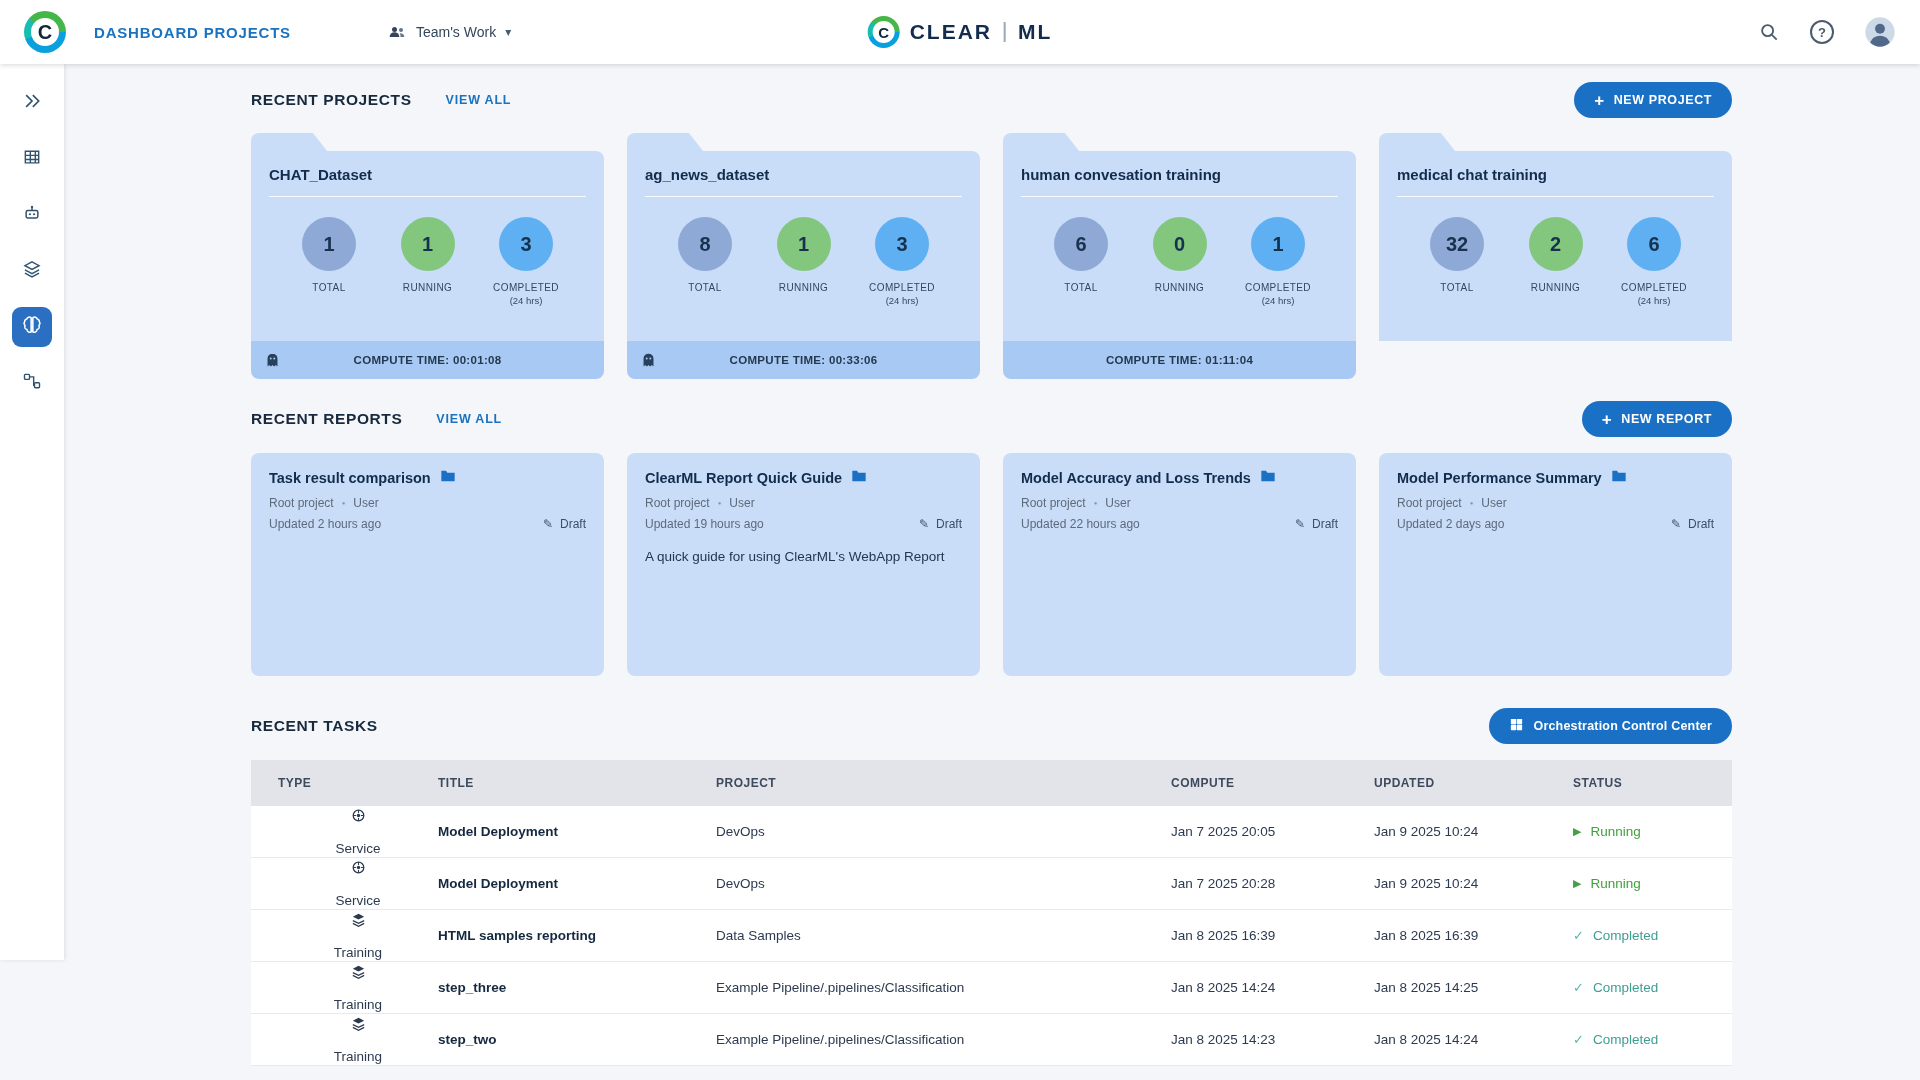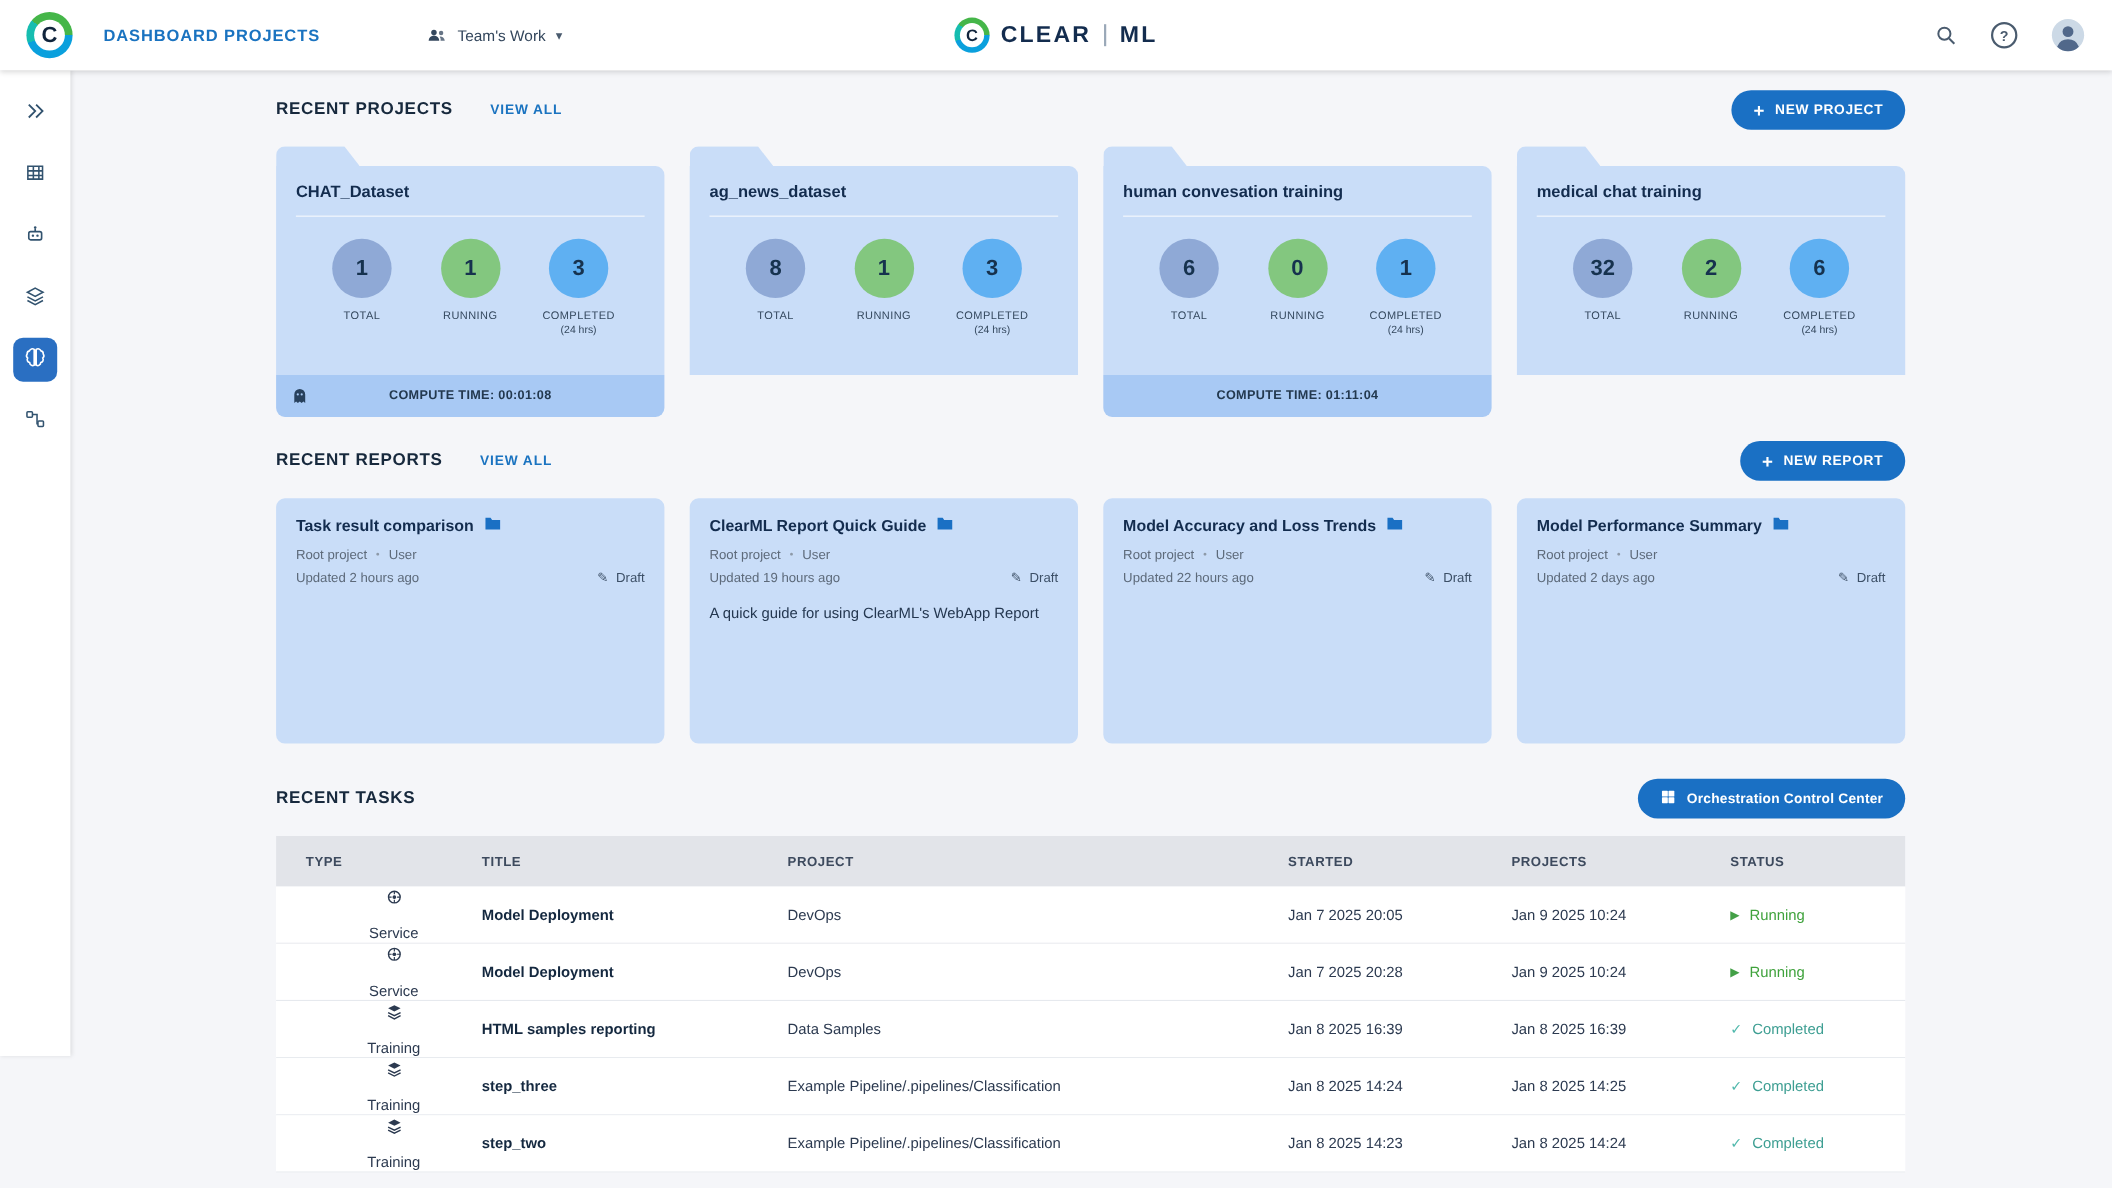--- a/index.html
+++ b/index.html
@@ -281,20 +281,30 @@
                 <div class="circle c-running">1</div>
                 <div class="stat-lbl">RUNNING</div>
               </div>
               <div class="stat">
                 <div class="circle c-completed">3</div>
                 <div class="stat-lbl">COMPLETED</div>
                 <div class="stat-sub">(24 hrs)</div>
               </div>
             </div>
           </div>
+          <div class="proj-footer">
+            <span class="ghost">
+              <svg width="17" height="17" viewBox="0 0 24 24" fill="#27405c">
+                  <path d="M12 3a7 7 0 0 0-7 7v11l2.3-1.9 2.3 1.9 2.4-1.9 2.4 1.9 2.3-1.9 2.3 1.9V10a7 7 0 0 0-7-7z"></path>
+                  <circle cx="9.5" cy="10" r="1.4" fill="#a8c9f4"></circle>
+                  <circle cx="14.5" cy="10" r="1.4" fill="#a8c9f4"></circle>
+                </svg>
+            </span>
+            <span>COMPUTE TIME: 00:33:06</span>
+          </div>
         </div>
 
         <div class="proj-card">
           <div class="proj-tab"></div>
           <div class="proj-body">
             <div class="proj-name">human convesation training</div>
             <div class="proj-divider"></div>
             <div class="stats">
               <div class="stat">
                 <div class="circle c-total">6</div>
@@ -464,22 +474,22 @@
           </span>
           <span style="letter-spacing:.2px;text-transform:none">Orchestration Control Center</span>
         </button>
       </div>
 
       <div class="table">
         <div class="thead">
           <span>TYPE</span>
           <span>TITLE</span>
           <span>PROJECT</span>
-          <span>STARTED</span>
-          <span>PROJECTS</span>
+          <span>COMPUTE</span>
+          <span>UPDATED</span>
           <span>STATUS</span>
         </div>
 
         <div class="trow">
           <span class="cell-type">
             <span>
               <svg width="17" height="17" viewBox="0 0 24 24" color="#2c3a50">
                   <circle cx="12" cy="12" r="7.5" fill="none" stroke="currentColor" stroke-width="1.8"></circle>
                   <circle cx="12" cy="12" r="2.4" fill="currentColor"></circle>
                   <path d="M12 4.5v4M12 15.5v4M4.5 12h4M15.5 12h4" stroke="currentColor" stroke-width="1.5"></path>

